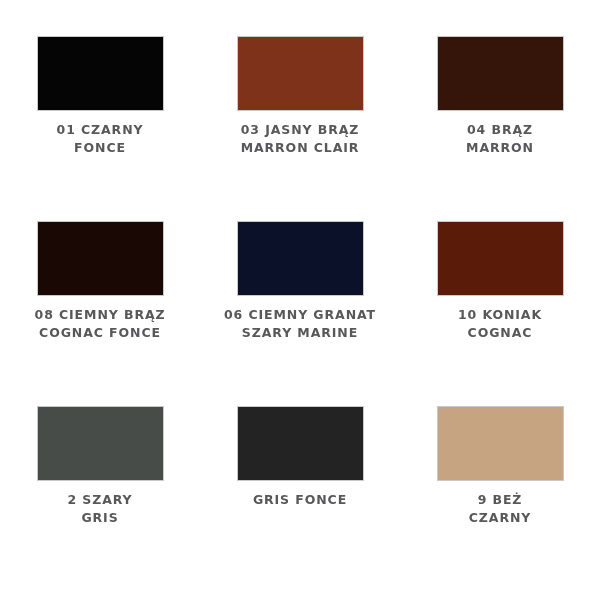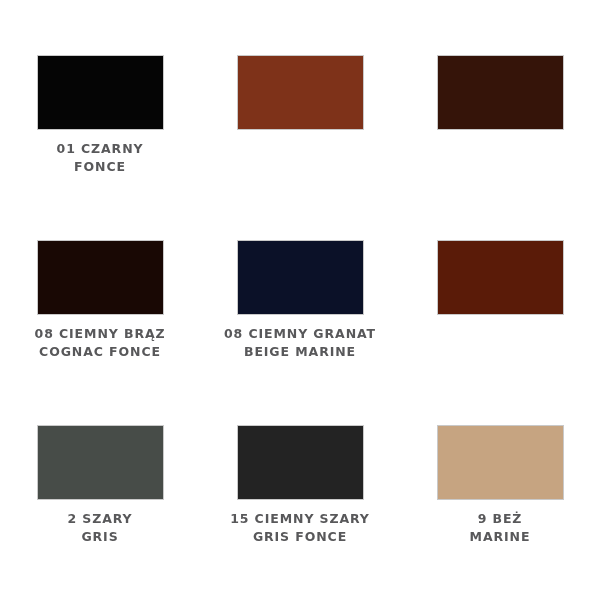--- a/index.html
+++ b/index.html
@@ -16,21 +16,21 @@
 
   #swatch-chart {
     width: 600px;
     height: 600px;
     box-sizing: border-box;
     display: grid;
     grid-template-columns: repeat(3, 200px);
     grid-template-rows: repeat(3, 185px);
     align-content: start;
     justify-content: start;
-    padding-top: 55px;
+    padding-top: 36px;
   }
 
   .swatch-cell {
     width: 200px;
     height: 185px;
     display: flex;
     flex-direction: column;
     align-items: center;
     box-sizing: border-box;
   }
@@ -64,55 +64,66 @@
 <div id="swatch-chart">
     <div class="swatch-cell">
       <div class="swatch-chip" style="background: rgb(5, 5, 5); border-color: rgb(201, 201, 201);"></div>
       <div class="swatch-labels">
         <span class="swatch-label">01 CZARNY</span>
         <span class="swatch-label">FONCE</span>
       </div>
     </div>
     <div class="swatch-cell">
       <div class="swatch-chip" style="background: rgb(126, 50, 25); border-color: rgb(201, 201, 201);"></div>
+      <div class="swatch-labels">
+        <span class="swatch-label">03 JASNY BRĄZ</span>
+        <span class="swatch-label">MARRON CLAIR</span>
+      </div>
     </div>
     <div class="swatch-cell">
       <div class="swatch-chip" style="background: rgb(53, 20, 9); border-color: rgb(201, 201, 201);"></div>
+      <div class="swatch-labels">
+        <span class="swatch-label">04 BRĄZ</span>
+        <span class="swatch-label">MARRON</span>
+      </div>
     </div>
     <div class="swatch-cell">
       <div class="swatch-chip" style="background: rgb(25, 8, 4); border-color: rgb(201, 201, 201);"></div>
       <div class="swatch-labels">
         <span class="swatch-label">08 CIEMNY BRĄZ</span>
         <span class="swatch-label">COGNAC FONCE</span>
       </div>
     </div>
     <div class="swatch-cell">
       <div class="swatch-chip" style="background: rgb(11, 17, 40); border-color: rgb(201, 201, 201);"></div>
       <div class="swatch-labels">
-        <span class="swatch-label">08 CIEMNY GRANAT</span>
-        <span class="swatch-label">BEIGE MARINE</span>
+        <span class="swatch-label">06 CIEMNY GRANAT</span>
+        <span class="swatch-label">SZARY MARINE</span>
       </div>
     </div>
     <div class="swatch-cell">
       <div class="swatch-chip" style="background: rgb(90, 27, 8); border-color: rgb(201, 201, 201);"></div>
+      <div class="swatch-labels">
+        <span class="swatch-label">10 KONIAK</span>
+        <span class="swatch-label">COGNAC</span>
+      </div>
     </div>
     <div class="swatch-cell">
       <div class="swatch-chip" style="background: rgb(71, 76, 72); border-color: rgb(201, 201, 201);"></div>
       <div class="swatch-labels">
         <span class="swatch-label">2 SZARY</span>
         <span class="swatch-label">GRIS</span>
       </div>
     </div>
     <div class="swatch-cell">
       <div class="swatch-chip" style="background: rgb(35, 35, 35); border-color: rgb(201, 201, 201);"></div>
       <div class="swatch-labels">
-        <span class="swatch-label">15 CIEMNY SZARY</span>
         <span class="swatch-label">GRIS FONCE</span>
       </div>
     </div>
     <div class="swatch-cell">
       <div class="swatch-chip" style="background: rgb(198, 164, 129); border-color: rgb(201, 201, 201);"></div>
       <div class="swatch-labels">
         <span class="swatch-label">9 BEŻ</span>
-        <span class="swatch-label">MARINE</span>
+        <span class="swatch-label">CZARNY</span>
       </div>
     </div>
   </div>
 
 </body></html>

